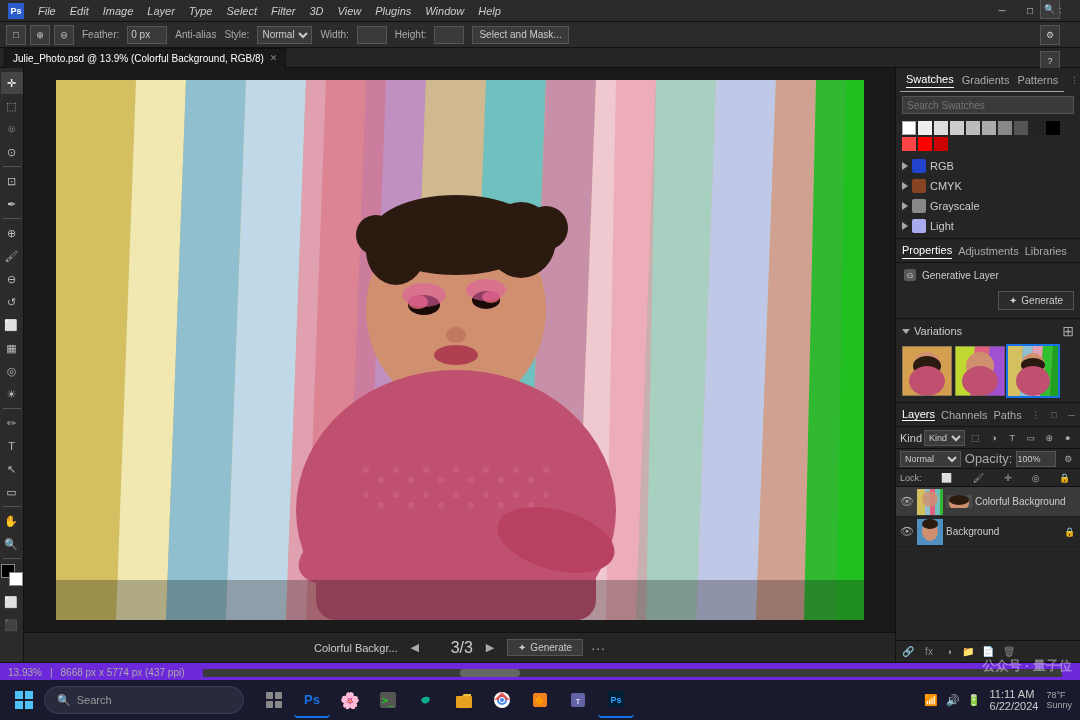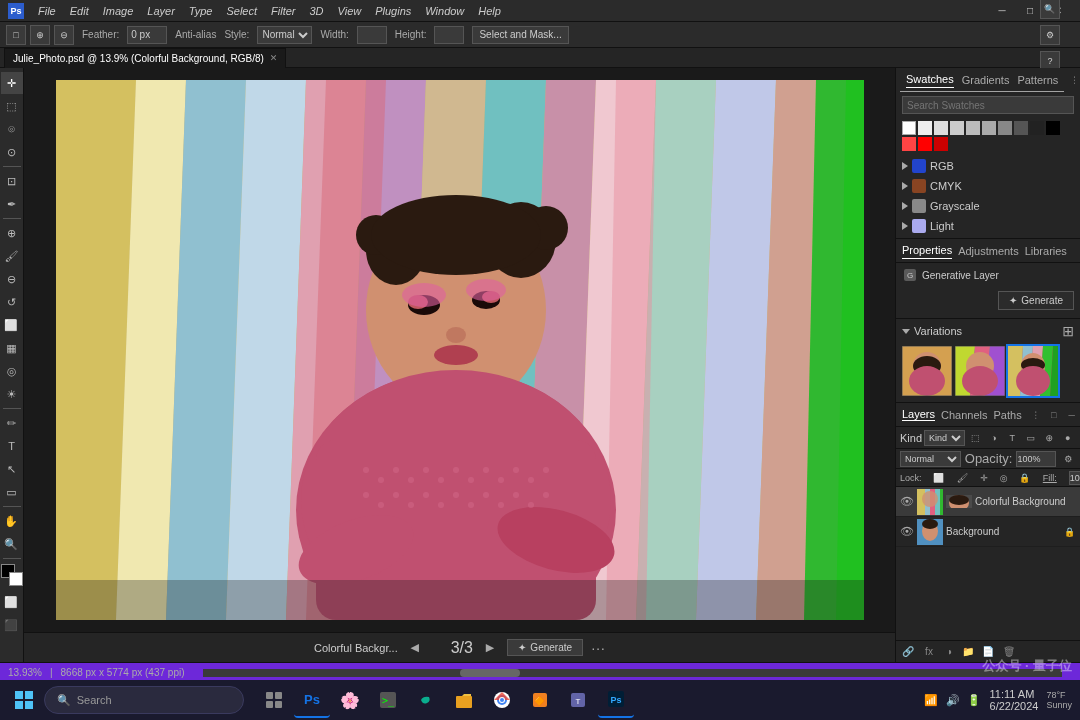--- a/index.html
+++ b/index.html
@@ -295,21 +295,21 @@
       border-bottom: 1px solid #111;
     }
     .blend-select { background: #3a3a3a; border: 1px solid #555; color: #ccc; height: 16px; font-size: 9px; width: 70px; }
     .opacity-label { font-size: 13px; color: #aaa; }
     .opacity-val { background: #3a3a3a; border: 1px solid #555; color: #ccc; height: 16px; font-size: 9px; width: 40px; }
     #lock-row {
       display: flex;
       align-items: center;
       height: 18px;
       padding: 0 4px;
-      gap: 12px;
+      gap: 20px;
       border-bottom: 1px solid #111;
     }
     .lock-label { font-size: 9px; color: #aaa; }
     .lock-btn { width: 14px; height: 14px; display: flex; align-items: center; justify-content: center; font-size: 9px; color: #aaa; cursor: pointer; }
     .fill-label { font-size: 9px; color: #aaa; margin-left: auto; text-decoration: underline; }
     .fill-val { background: #3a3a3a; border: 1px solid #555; color: #ccc; height: 14px; font-size: 9px; width: 36px; }
     #layer-list {
       flex: 1;
       overflow-y: auto;
     }

